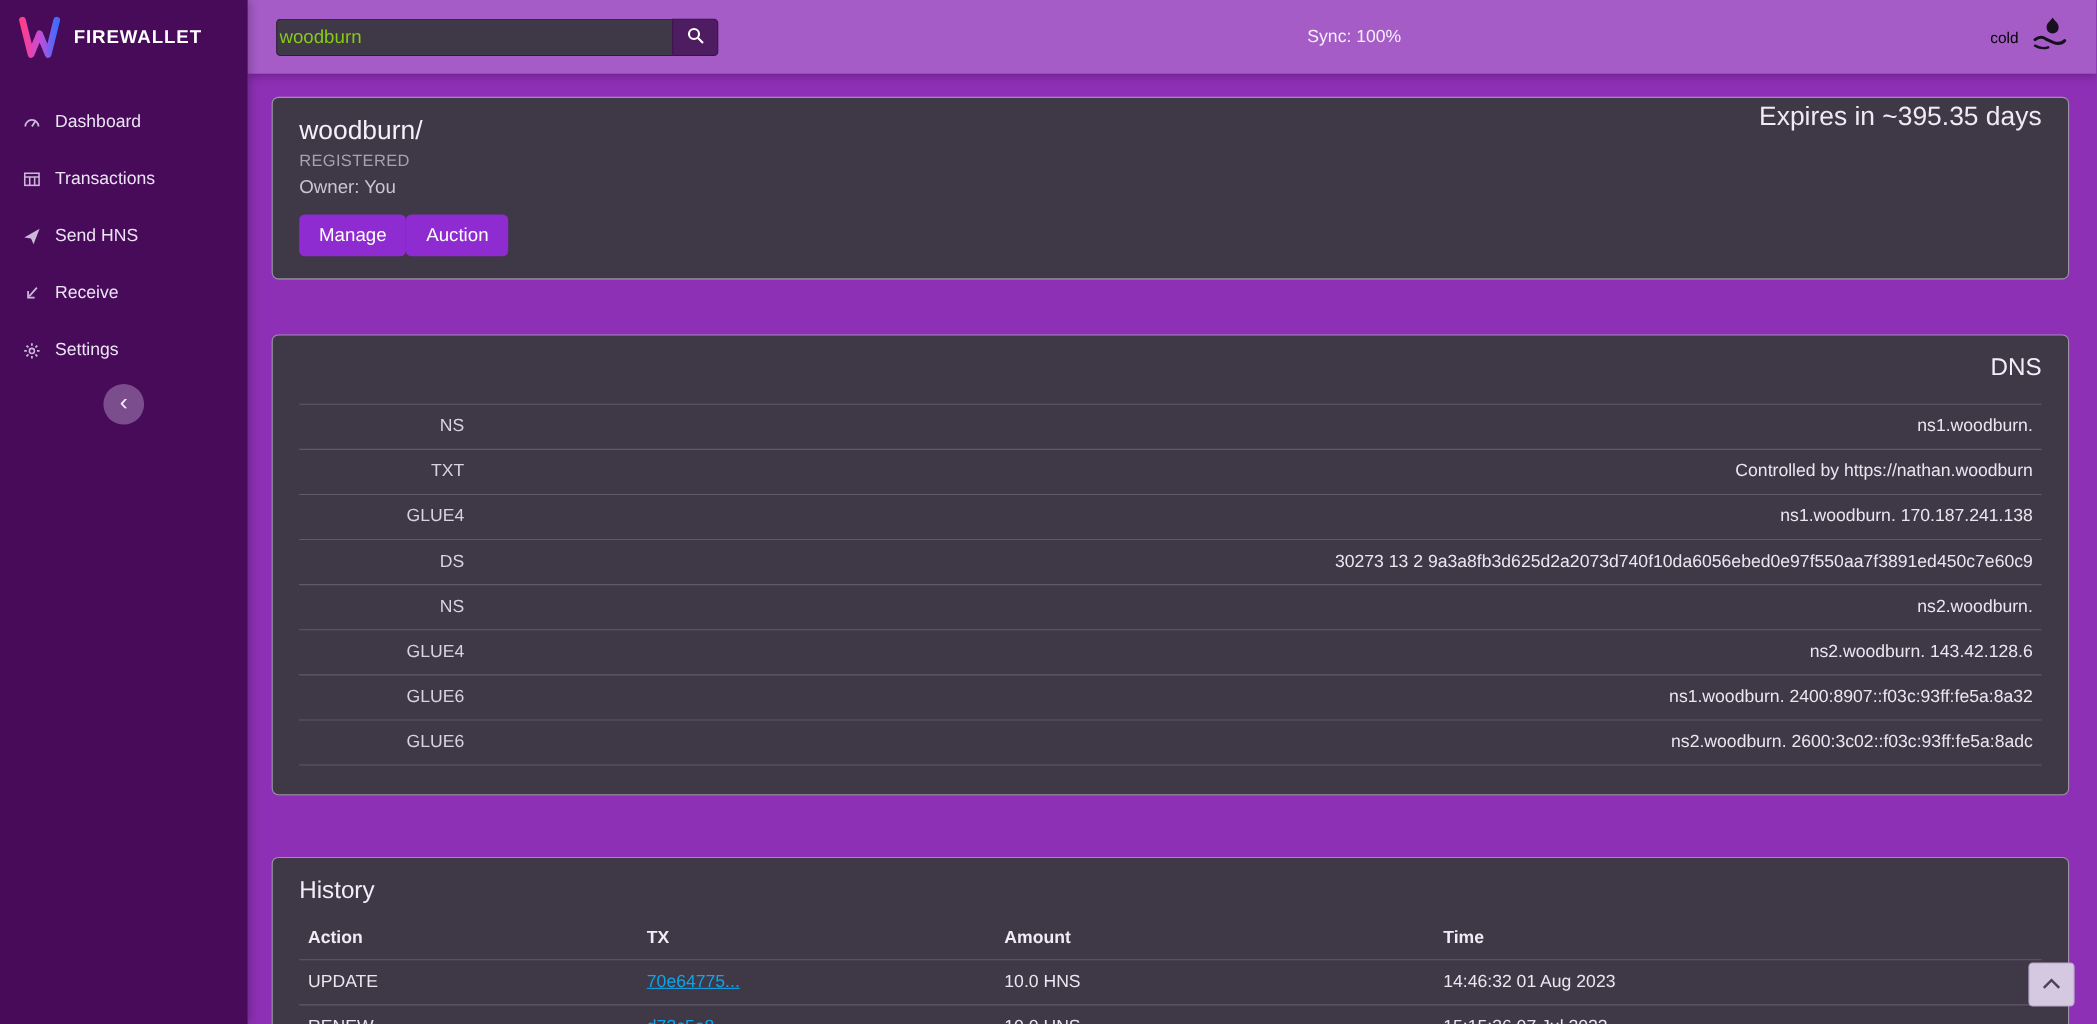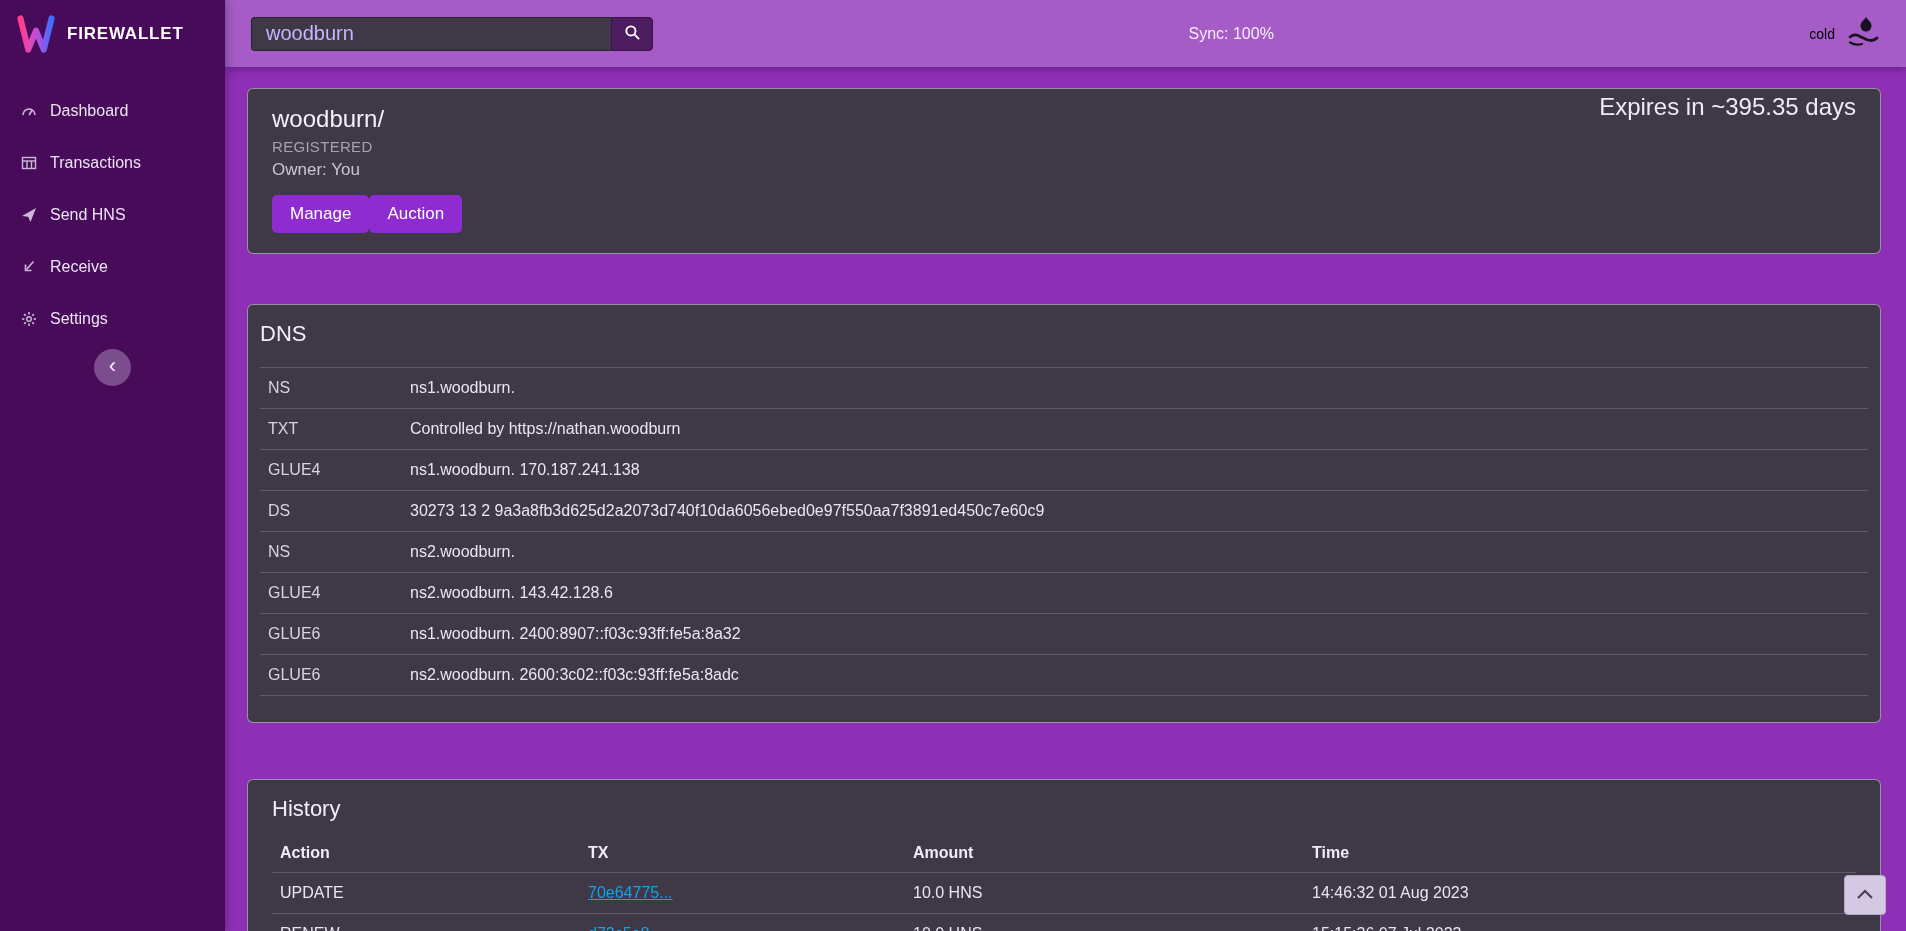--- a/index.html
+++ b/index.html
@@ -42,22 +42,22 @@
   .topbar {
     position: absolute; left: 225px; right: 0; top: 0; height: 67px;
     background: #a55cc7; z-index: 10;
     display: flex; align-items: center; padding: 0 26px;
     box-shadow: 0 3px 8px rgba(40,10,60,0.35);
   }
   .search-group { display: flex; }
   .search-input {
     width: 360px; height: 34px; background: #3e3847;
     border: 1px solid #28222f; border-right: none;
-    border-radius: 4px 0 0 4px; color: #c4b5fd;
-    padding: 0 14px; font-size: 20px; font-family: "Liberation Sans", sans-serif;
+    border-radius: 4px 0 0 4px; color: #84cc16;
+    padding: 0 2px; font-size: 17px; font-family: "Liberation Sans", sans-serif;
     outline: none;
   }
   .search-btn {
     width: 42px; height: 34px; background: #4e1c60;
     border: 1px solid #3a1249; border-radius: 0 4px 4px 0;
     display: flex; align-items: center; justify-content: center; cursor: pointer;
   }
   .flex-spacer { flex: 1; }
   .sync-status { color: #f6eefb; font-size: 16px; }
   .wallet-mode { display: flex; align-items: center; gap: 9px; }
@@ -83,21 +83,21 @@
     background: #8e2bd1; color: #ffffff; border: none; border-radius: 5px;
     padding: 9px 18px; font-size: 17px; cursor: pointer;
     font-family: "Liberation Sans", sans-serif;
   }
   .domain-expiry {
     position: absolute; top: 4px; right: 24px;
     font-size: 24px; color: #efeaf4; font-weight: 400;
   }
 
   
-  .dns-card { margin-top: 50px; padding: 16px 12px 26px; }
+  .dns-card { margin-top: 50px; padding: 16px 24px 26px; text-align: right; }
   .card-title { font-size: 22px; font-weight: 500; color: #f2eef7; }
   .dns-card .card-title { margin-bottom: 20px; }
   .dns-row {
     display: flex; padding: 11px 8px;
     border-top: 1px solid rgba(255,255,255,0.18);
     font-size: 16px;
   }
   .dns-row:last-child { border-bottom: 1px solid rgba(255,255,255,0.18); }
   .dns-type { width: 142px; color: #d9d2e2; }
   .dns-value { flex: 1; color: #eae6f0; }

